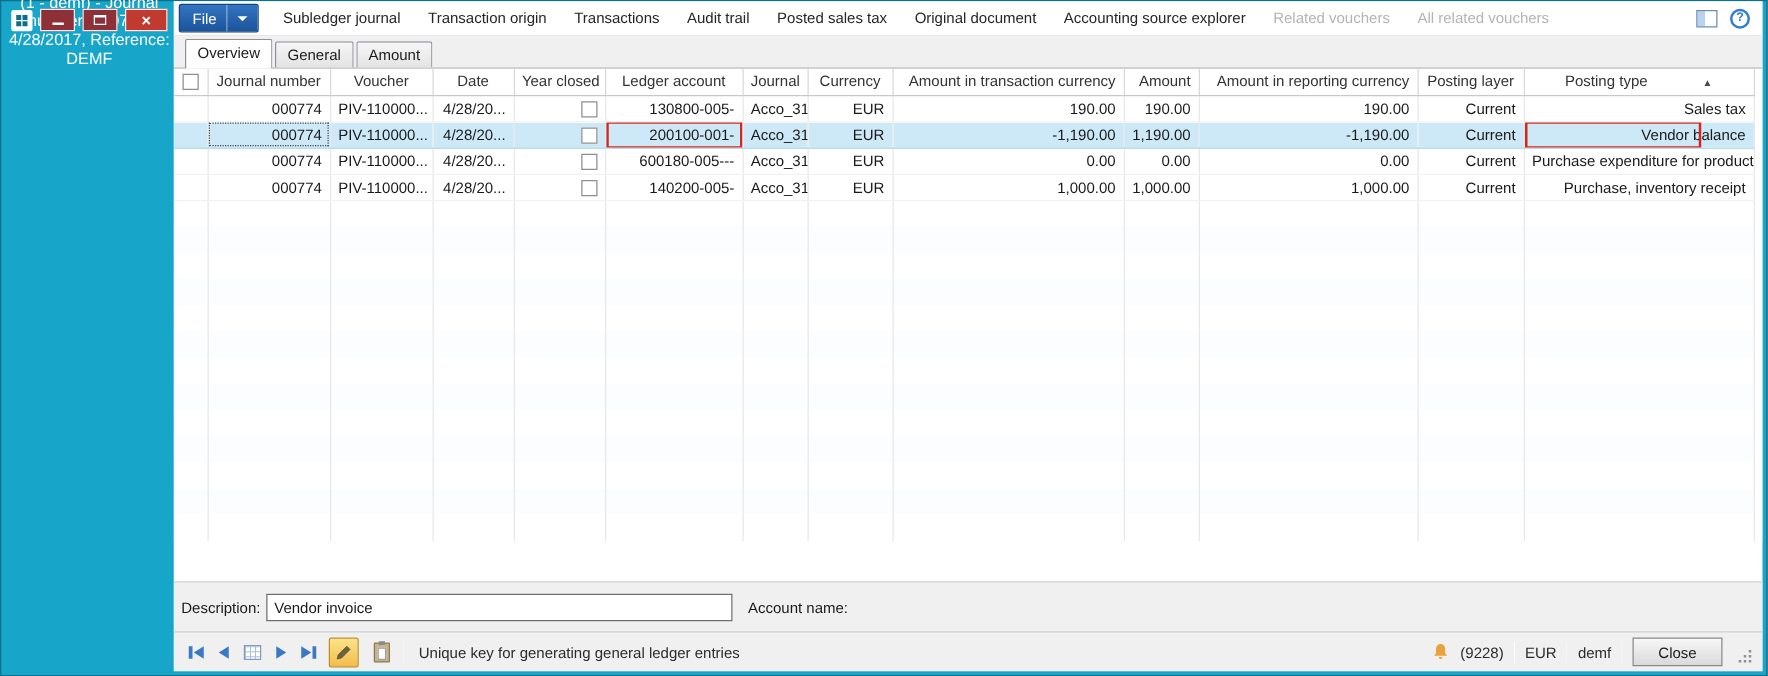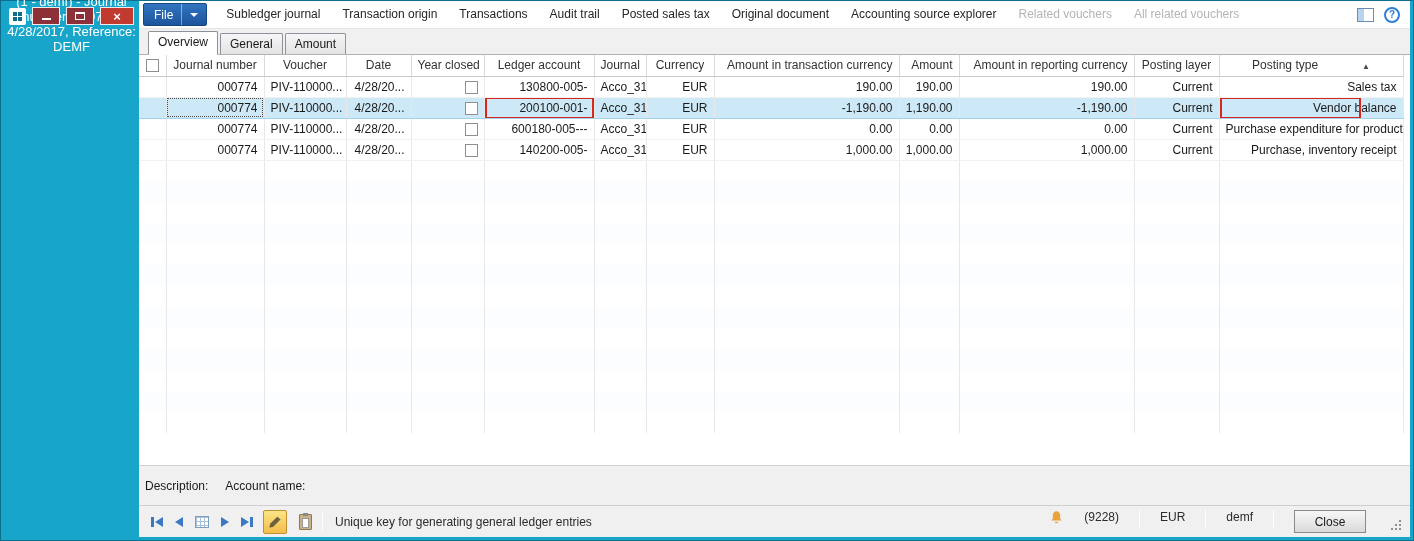--- a/index.html
+++ b/index.html
@@ -108,21 +108,21 @@
            background-size:4px 4px; }
   .edit-btn { width:24px; height:24px; border:1px solid #c08f2f; border-radius:2px;
            background:linear-gradient(#fce488,#f3bd4a); display:flex; align-items:center; justify-content:center; }
   .paste-btn { position:relative; width:13px; height:16px; background:#c9b285; border:1px solid #8a7a55;
            border-radius:1px; margin-left:2px; }
   .paste-btn .page { position:absolute; left:2px; top:3px; width:7px; height:10px; background:#fff;
            border:1px solid #9b9b9b; }
   .paste-btn .clip { position:absolute; left:3px; top:-2px; width:5px; height:3px; background:#8a8a8a; }
   .vsep { width:1px; height:18px; background:#d6d6d6; border-right:1px solid #fdfdfd; }
   .status-text { margin-left:2px; }
-  .sb-right { margin-left:auto; display:flex; align-items:flex-start; gap:20px; }
+  .sb-right { margin-left:auto; display:flex; align-items:center; gap:8px; }
   .close-btn { min-width:72px; height:23px; border:1px solid #8a8a8a; font-size:12px; color:#1a1a1a;
            background:linear-gradient(#f7f7f7,#dadada); font-family:"Liberation Sans", sans-serif; }
   .grip { position:relative; width:14px; height:14px; align-self:flex-end; margin:0 0 2px 2px; }
   .grip i { position:absolute; right:1px; bottom:1px; width:2px; height:2px; background:#8f8f8f;
            box-shadow:-4px 0 #8f8f8f, -8px 0 #8f8f8f, 0 -4px #8f8f8f, -4px -4px #8f8f8f, 0 -8px #8f8f8f; }
 </style>
 </head>
 <body>
 
 <div class="window">
@@ -476,20 +476,21 @@
               <td></td>
               <td></td>
               <td></td>
             </tr>
           </tbody>
       </table>
     </div>
 
     <div class="footer">
       <label>Description:</label>
+      <input class="field desc-field" type="text" readonly="" value="Vendor invoice" style="">
       <label class="acct-label">Account name:</label>
     </div>
 
     <div class="statusbar">
       <div class="nav">
         <span class="navbtn">
             <span class="navbar"></span>
             <span class="tri-l"></span>
           </span>
         <span class="navbtn">

